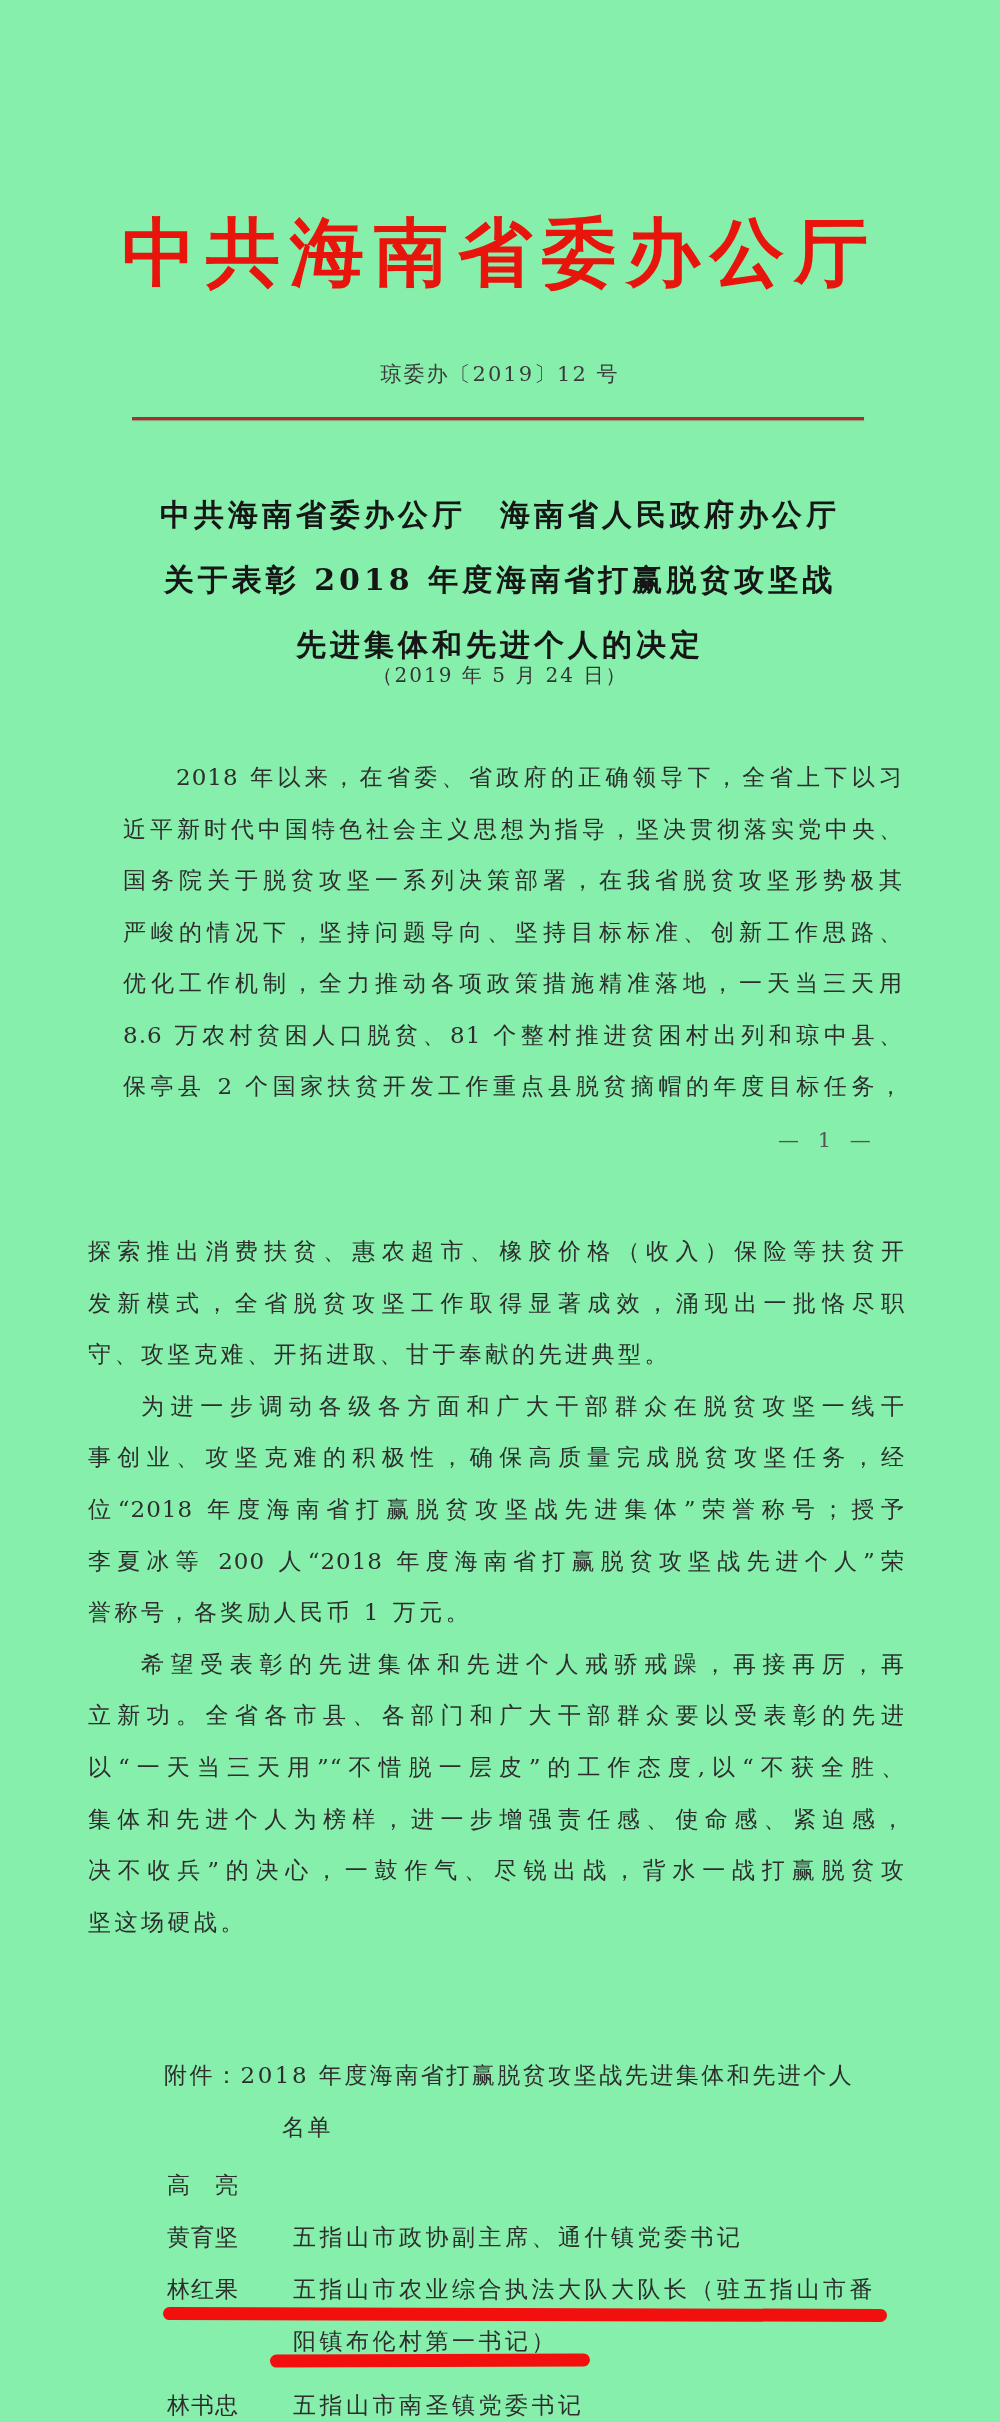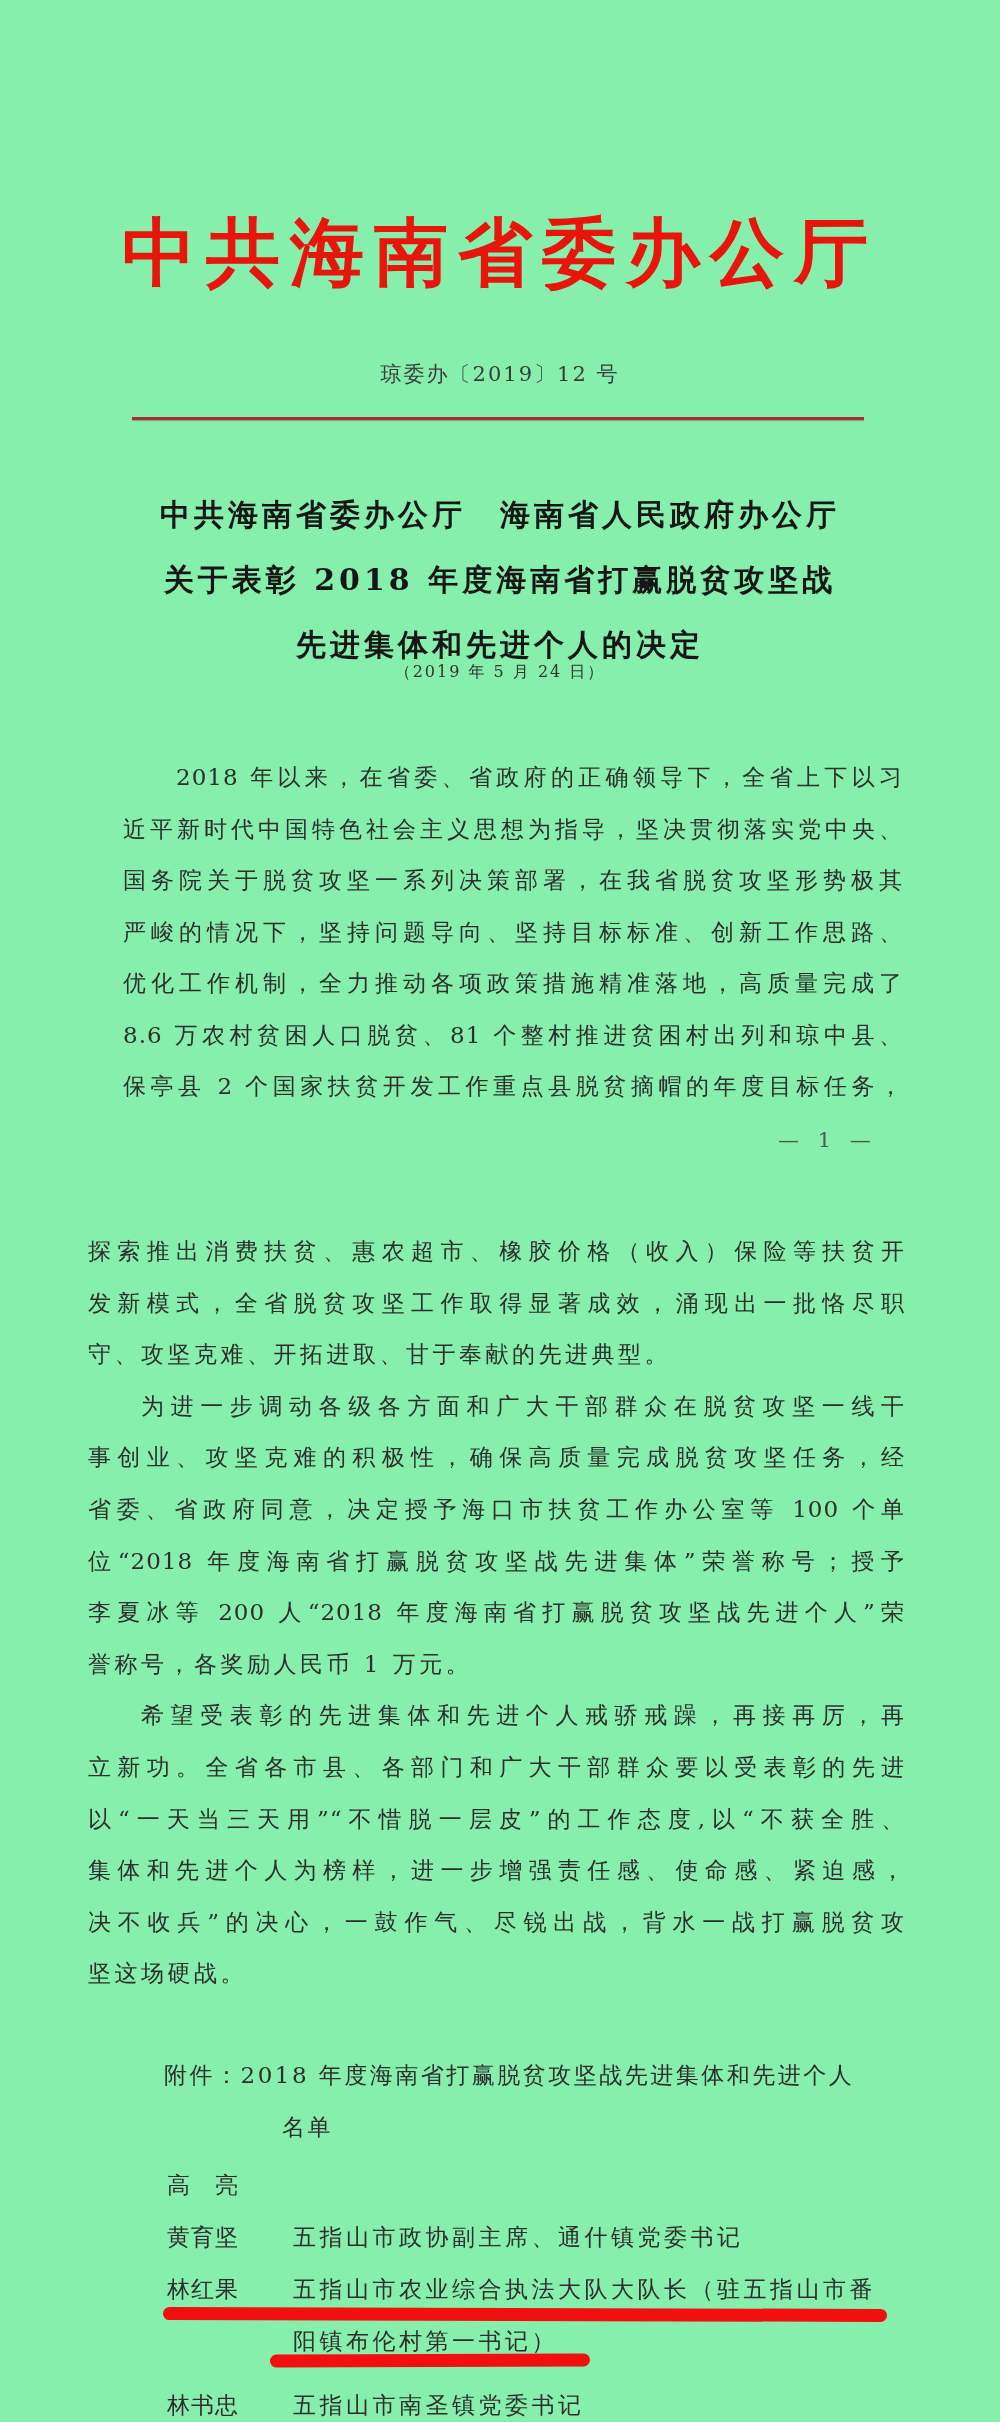--- a/index.html
+++ b/index.html
@@ -32,21 +32,21 @@
   }
   
   .doc-title{
     position:absolute;top:482px;left:0;width:1000px;
     text-align:center;font-weight:700;color:#161616;
     font-size:30px;line-height:65px;letter-spacing:4px;
     white-space:nowrap;
   }
   .doc-date{
     position:absolute;top:662px;left:0;width:1000px;
-    text-align:center;font-size:16px;letter-spacing:2px;color:#333;
+    text-align:center;font-size:20px;letter-spacing:2px;color:#333;
   }
   
   .body-block{
     position:absolute;
     font-size:23px;color:#2e2e2e;
   }
   #page1-body{top:752px;left:123px;width:780px;line-height:51.5px;}
   #page2-body{top:1226px;left:88px;width:817px;line-height:51.6px;}
   .bline{
     text-align:justify;text-align-last:justify;
@@ -98,34 +98,33 @@
     <div>先进集体和先进个人的决定</div>
   </div>
 
   <div class="doc-date">（2019 年 5 月 24 日）</div>
 
   <div class="body-block" id="page1-body">
       <div class="bline ind">2018 年以来，在省委、省政府的正确领导下，全省上下以习</div>
       <div class="bline">近平新时代中国特色社会主义思想为指导，坚决贯彻落实党中央、</div>
       <div class="bline">国务院关于脱贫攻坚一系列决策部署，在我省脱贫攻坚形势极其</div>
       <div class="bline">严峻的情况下，坚持问题导向、坚持目标标准、创新工作思路、</div>
-      <div class="bline">优化工作机制，全力推动各项政策措施精准落地，高质量完成了</div>
+      <div class="bline">优化工作机制，全力推动各项政策措施精准落地，一天当三天用</div>
       <div class="bline">8.6 万农村贫困人口脱贫、81 个整村推进贫困村出列和琼中县、</div>
       <div class="bline">保亭县 2 个国家扶贫开发工作重点县脱贫摘帽的年度目标任务，</div>
     </div>
 
   <div class="page-no">— 1 —</div>
 
   <div class="body-block" id="page2-body">
       <div class="bline">探索推出消费扶贫、惠农超市、橡胶价格（收入）保险等扶贫开</div>
       <div class="bline">发新模式，全省脱贫攻坚工作取得显著成效，涌现出一批恪尽职</div>
       <div class="bline nojust">守、攻坚克难、开拓进取、甘于奉献的先进典型。</div>
       <div class="bline ind">为进一步调动各级各方面和广大干部群众在脱贫攻坚一线干</div>
       <div class="bline">事创业、攻坚克难的积极性，确保高质量完成脱贫攻坚任务，经</div>
-      <div class="bline">省委、省政府同意，决定授予海口市扶贫工作办公室等 100 个单</div>
       <div class="bline">位“2018 年度海南省打赢脱贫攻坚战先进集体”荣誉称号；授予</div>
       <div class="bline">李夏冰等 200 人“2018 年度海南省打赢脱贫攻坚战先进个人”荣</div>
       <div class="bline nojust">誉称号，各奖励人民币 1 万元。</div>
       <div class="bline ind">希望受表彰的先进集体和先进个人戒骄戒躁，再接再厉，再</div>
       <div class="bline">立新功。全省各市县、各部门和广大干部群众要以受表彰的先进</div>
       <div class="bline">以“一天当三天用”“不惜脱一层皮”的工作态度,以“不获全胜、</div>
       <div class="bline">集体和先进个人为榜样，进一步增强责任感、使命感、紧迫感，</div>
       <div class="bline">决不收兵”的决心，一鼓作气、尽锐出战，背水一战打赢脱贫攻</div>
       <div class="bline nojust">坚这场硬战。</div>
     </div>

